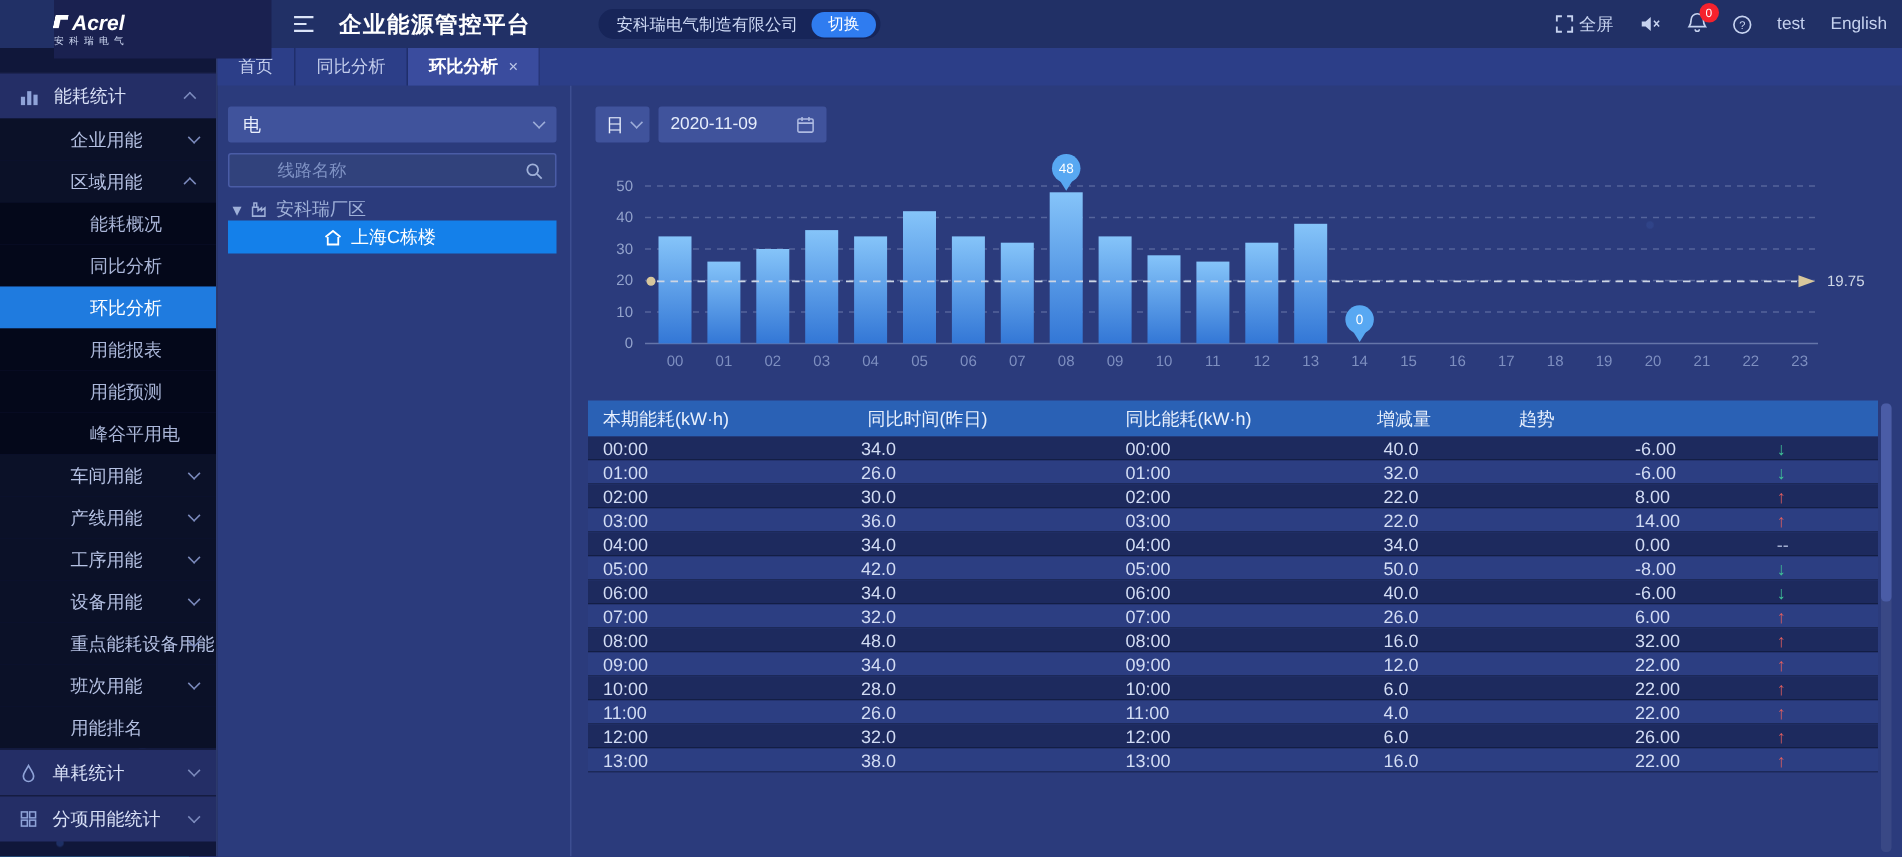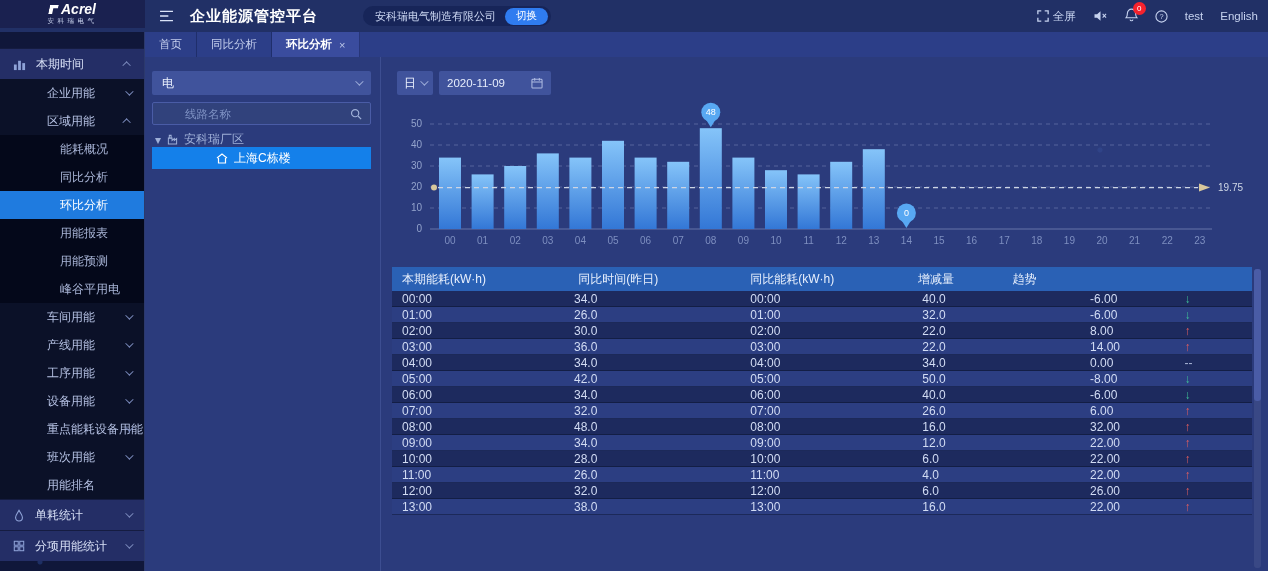--- a/index.html
+++ b/index.html
@@ -6,21 +6,21 @@
   html,body { width:1268px; height:571px; overflow:hidden; }
   body {
     font-family:"Liberation Sans","DejaVu Sans",sans-serif;
     background:#2b3b7c; position:relative; color:#d2dcf4;
     background-image:
       radial-gradient(circle at 700px 300px, rgba(90,140,240,.10) 3px, transparent 4px),
       radial-gradient(circle at 1100px 150px, rgba(90,140,240,.10) 2px, transparent 3px);
   }
   
   .header { position:absolute; top:0; left:0; width:1268px; height:32px; background:#213066; display:flex; z-index:30; }
-  .logo-block { width:145px; height:28px; background:#1a2150; display:flex; flex-direction:column; align-items:center; justify-content:center; }
+  .logo-block { width:145px; height:39px; background:#1a2150; display:flex; flex-direction:column; justify-content:center;margin-left:36px; }
   .brand-line { display:flex; align-items:center; gap:3px; color:#fff; font-style:italic; font-weight:bold; font-size:14px; line-height:14px; }
   .brand-sub { font-size:6.5px; letter-spacing:3.5px; color:#cdd7f1; margin-top:1px; font-style:normal; }
   .logo-mark { width:9px; height:9px; background:#fff; clip-path:polygon(0 0,100% 0,100% 35%,45% 35%,45% 100%,0 100%); transform:skewX(-12deg); }
   .header-main { flex:1; position:relative; display:flex; align-items:center; }
   .hamburger { margin-left:14px; cursor:pointer; display:flex; }
   .app-title { margin-left:16px; font-size:15px; font-weight:bold; color:#fff; letter-spacing:1px; }
   .company-pill { position:absolute; left:218px; height:20px; background:#172559; border-radius:10px; display:flex; align-items:center; padding:0 3px 0 12px; }
   .company-name { font-size:11px; color:#cfdaf5; }
   .switch-btn { margin-left:9px; background:#2f7cf0; color:#fff; font-size:10.5px; padding:1.5px 11px; border-radius:9px; border:none; cursor:pointer; }
   .header-right { position:absolute; right:10px; display:flex; align-items:center; gap:17px; font-size:11.5px; color:#c6d2ef; }
@@ -156,21 +156,21 @@
 
 <div class="sidebar">
     <div class="sb-item lvl0">
       <span class="sb-icon">
         <svg width="13" height="13" viewBox="0 0 14 14">
           <rect x="1" y="7" width="3" height="6" fill="#8fa3d8"></rect>
           <rect x="5.5" y="3" width="3" height="10" fill="#8fa3d8"></rect>
           <rect x="10" y="5.5" width="3" height="7.5" fill="#8fa3d8"></rect>
         </svg>
       </span>
-      <span class="sb-label">本期时间</span>
+      <span class="sb-label">能耗统计</span>
       <span class="caret chev up"></span>
     </div>
     <div class="sb-item lvl1">
       <span class="sb-label">企业用能</span>
       <span class="caret chev down"></span>
     </div>
     <div class="sb-item lvl1">
       <span class="sb-label">区域用能</span>
       <span class="caret chev up"></span>
     </div>

